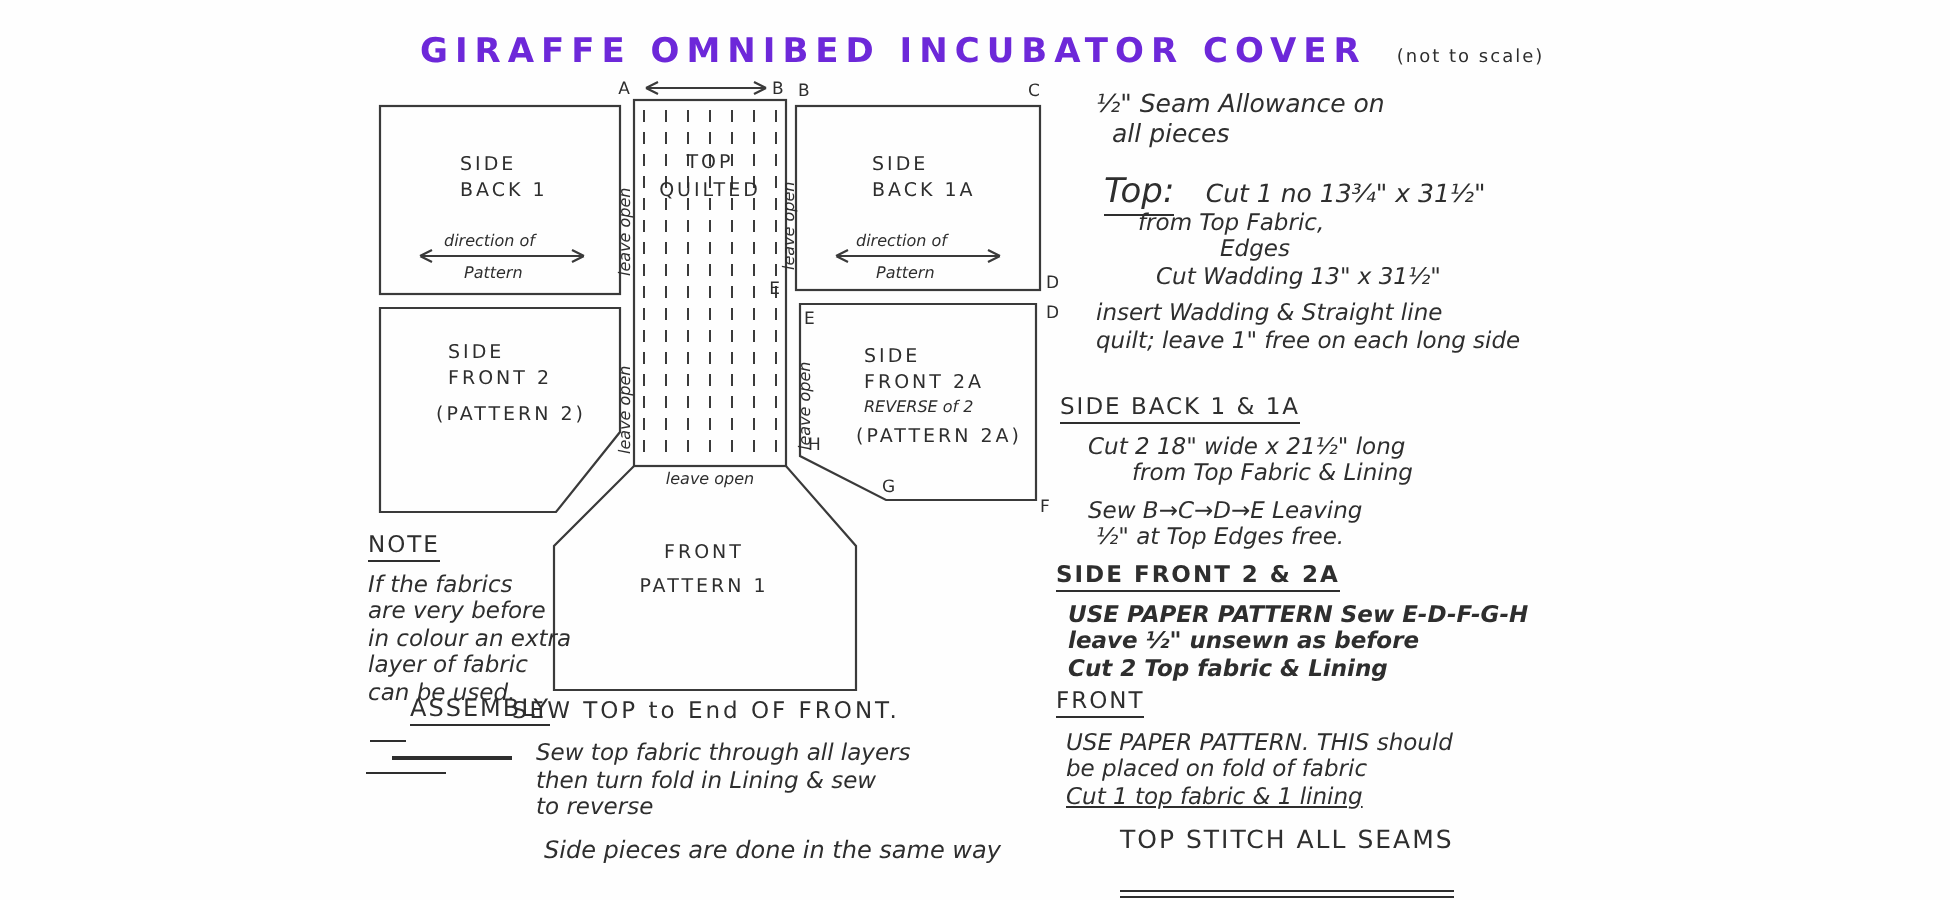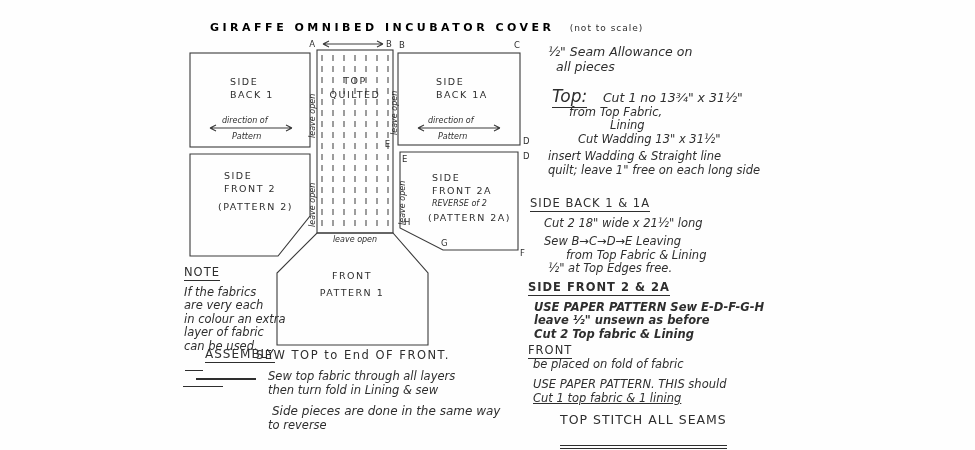--- a/index.html
+++ b/index.html
@@ -3,21 +3,21 @@
 <meta charset="utf-8">
 <style>
   html,body{margin:0;padding:0;background:#ffffff;}
   #page{position:relative;width:975px;height:450px;background:#fefefe;overflow:hidden;
         font-family:"DejaVu Sans",sans-serif;color:#2e2e2e;}
   .abs{position:absolute;}
   .hw{font-style:italic;font-size:11.5px;line-height:13.5px;color:#2e2e2e;white-space:nowrap;}
   .cap{font-style:normal;letter-spacing:1px;}
   .u{border-bottom:1.3px solid #2e2e2e;padding-bottom:1px;}
   .uu{border-bottom:4px double #2e2e2e;padding-bottom:18px;}
-  .title{font-style:normal;font-size:11px;letter-spacing:3.5px;font-weight:bold;color:#000000;}
+  .title{font-style:normal;font-size:17px;letter-spacing:3.5px;font-weight:bold;color:#6d28d9;}
   .titlenote{font-style:normal;font-size:9px;letter-spacing:1px;font-weight:normal;}
   svg text{font-family:"DejaVu Sans",sans-serif;fill:#2e2e2e;}
   .plabel{font-size:9.5px;letter-spacing:1.5px;}
   .small{font-size:8px;font-style:italic;}
   .mk{font-size:8.5px;letter-spacing:0;}
   .ln{stroke:#3a3a3a;stroke-width:1.1;fill:none;}
   .dash{stroke:#3a3a3a;stroke-width:1;fill:none;stroke-dasharray:6 5;}
   .sk{border-top:1.5px solid #2e2e2e;position:absolute;}
 </style>
 </head>
@@ -106,83 +106,83 @@
 
     <g>
       <text class="plabel" x="182" y="244" text-anchor="middle">FRONT</text>
       <text class="plabel" x="182" y="261" text-anchor="middle">PATTERN 1</text>
     </g>
   </svg>
 
   <div class="abs hw" style="left:184px;top:266px;">
     <div><span class="cap u">NOTE</span></div>
     <div style="margin-top:6px;">If the fabrics</div>
-    <div>are very each</div>
+    <div>are very before</div>
     <div>in colour an extra</div>
     <div>layer of fabric</div>
     <div>can be used.</div>
   </div>
 
   <div class="abs hw" style="left:181px;top:348px;">
     <span class="cap u" style="font-size:12px;margin-left:24px;">ASSEMBLY</span>
   </div>
   <div class="abs hw cap" style="left:256px;top:349px;letter-spacing:1.5px;">SEW TOP to End OF FRONT.</div>
 
   <div>
     <div class="sk abs" style="left:185px;top:370px;width:18px;"></div>
     <div class="sk abs" style="left:196px;top:378px;width:60px;border-top-width:2.5px;"></div>
     <div class="sk abs" style="left:183px;top:386px;width:40px;"></div>
   </div>
 
   <div class="abs hw" style="left:268px;top:370px;">
     <div>Sew top fabric through all layers</div>
     <div>then turn fold in Lining &amp; sew</div>
+    <div>to reverse</div>
     <div style="margin-top:8px;margin-left:4px;font-size:12px;">Side pieces are done in the same way</div>
-    <div>to reverse</div>
   </div>
 
   <div class="abs hw" style="left:548px;top:44px;font-size:12.5px;line-height:15px;">
     <div>½" Seam Allowance on</div>
     <div style="margin-left:8px;">all pieces</div>
   </div>
 
   <div class="abs hw" style="left:552px;top:90px;">
     <div>
       <span class="u" style="font-size:17px;">Top:</span>
       <span style="margin-left:12px;font-size:12.5px;">Cut 1 no  13¾" x 31½"</span>
     </div>
     <div style="margin-left:17px;">from Top Fabric,</div>
-    <div style="margin-left:58px;">Lining</div>
+    <div style="margin-left:58px;">Edges</div>
     <div style="margin-left:26px;">Cut Wadding 13" x 31½"</div>
   </div>
 
   <div class="abs hw" style="left:548px;top:150px;">
     <div>insert Wadding &amp; Straight line</div>
     <div>quilt; leave 1" free on each long side</div>
   </div>
 
   <div class="abs hw" style="left:530px;top:197px;">
     <div><span class="cap u">SIDE BACK 1 &amp; 1A</span></div>
     <div style="margin-top:6px;margin-left:14px;">Cut 2  18" wide x 21½" long</div>
+    <div style="margin-left:36px;">from Top Fabric &amp; Lining</div>
     <div style="margin-top:5px;margin-left:14px;">Sew B→C→D→E Leaving</div>
-    <div style="margin-left:36px;">from Top Fabric &amp; Lining</div>
     <div style="margin-left:18px;">½" at Top Edges free.</div>
   </div>
 
   <div class="abs hw" style="left:528px;top:281px;font-weight:bold;">
     <div><span class="cap u">SIDE FRONT 2 &amp; 2A</span></div>
     <div style="margin-top:6px;margin-left:6px;">USE PAPER PATTERN  Sew E-D-F-G-H</div>
     <div style="margin-left:6px;">leave ½" unsewn as before</div>
     <div style="margin-left:6px;">Cut 2 Top fabric &amp; Lining</div>
   </div>
 
   <div class="abs hw" style="left:528px;top:344px;">
     <div><span class="cap u">FRONT</span></div>
+    <div style="margin-top:7px;margin-left:5px;">USE PAPER PATTERN. THIS should</div>
     <div style="margin-left:5px;">be placed on fold of fabric</div>
-    <div style="margin-top:7px;margin-left:5px;">USE PAPER PATTERN. THIS should</div>
     <div style="margin-left:5px;text-decoration:underline;">Cut 1 top fabric &amp; 1 lining</div>
   </div>
 
   <div class="abs hw" style="left:560px;top:413px;">
     <span class="cap uu" style="font-size:12.5px;">TOP STITCH ALL SEAMS</span>
   </div>
 
 </div>
 
 </body></html>

